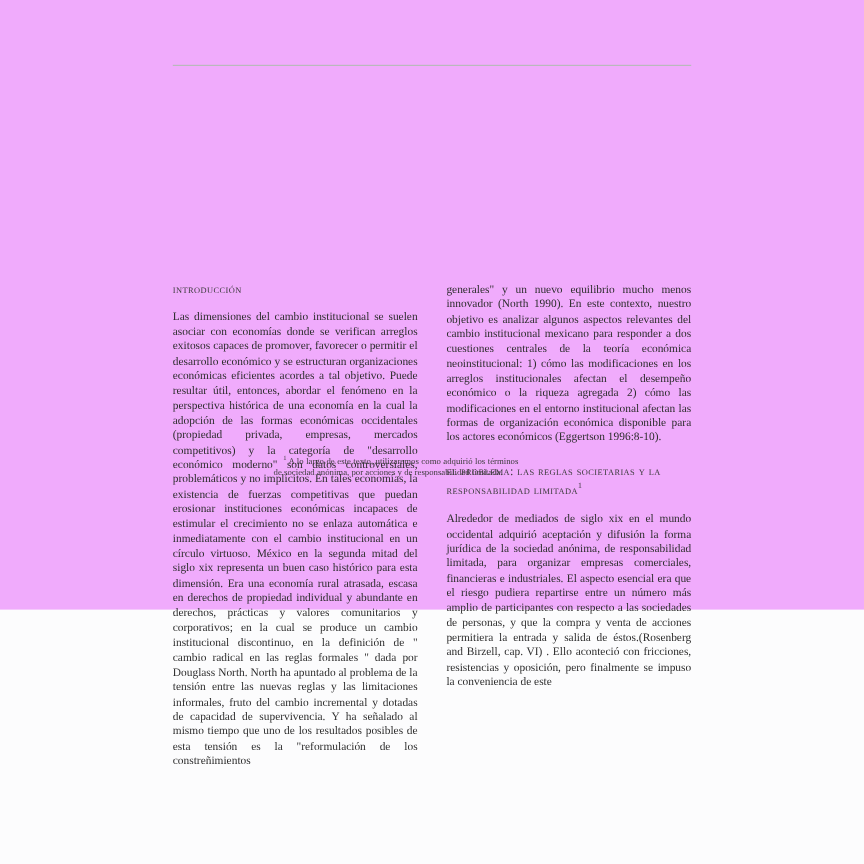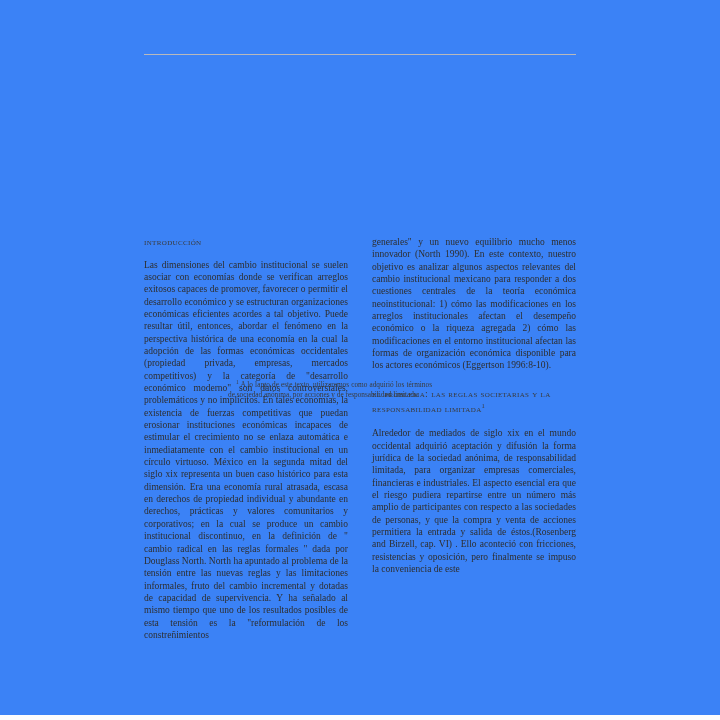--- a/index.html
+++ b/index.html
@@ -11,22 +11,22 @@
     height: 720px;
     background: #fcfcfd;
     font-family: "Liberation Serif", "DejaVu Serif", serif;
     color: #2c2c2c;
     overflow: hidden;
   }
 
   .page {
     position: relative;
     width: 720px;
-    height: 715px;
-    background: #3b82f6;
+    height: 508px;
+    background: #f0abfc;
   }
 
   
   .top-rule {
     position: absolute;
     left: 144px;
     top: 54px;
     width: 432px;
     height: 1px;
     background: #b9b9bc;

